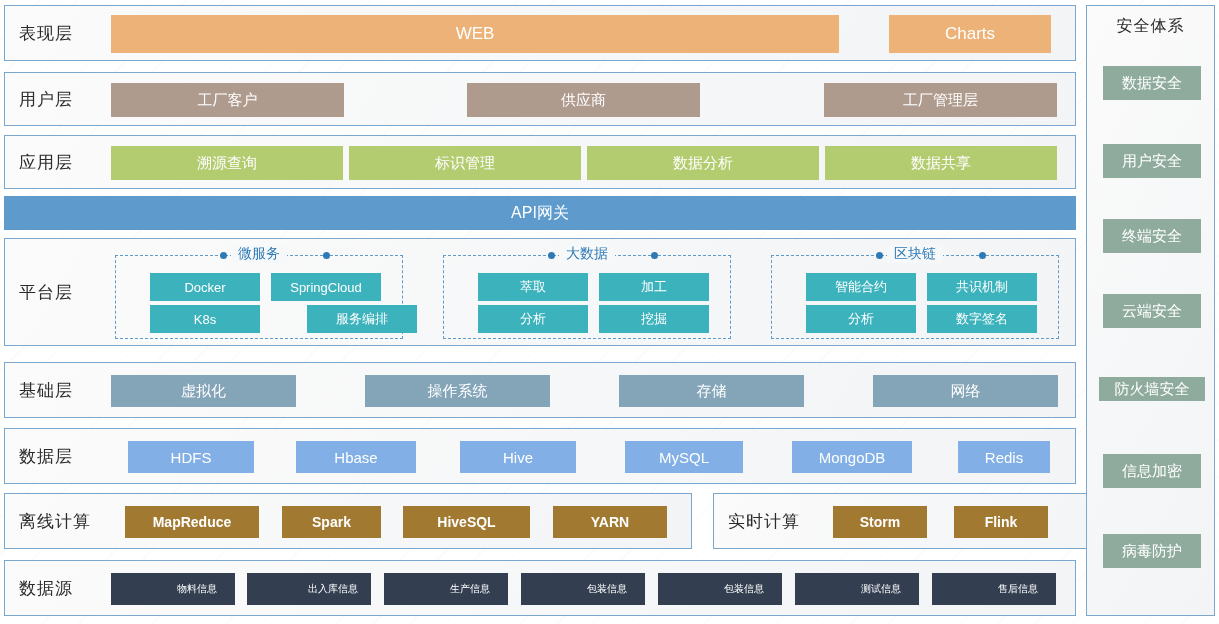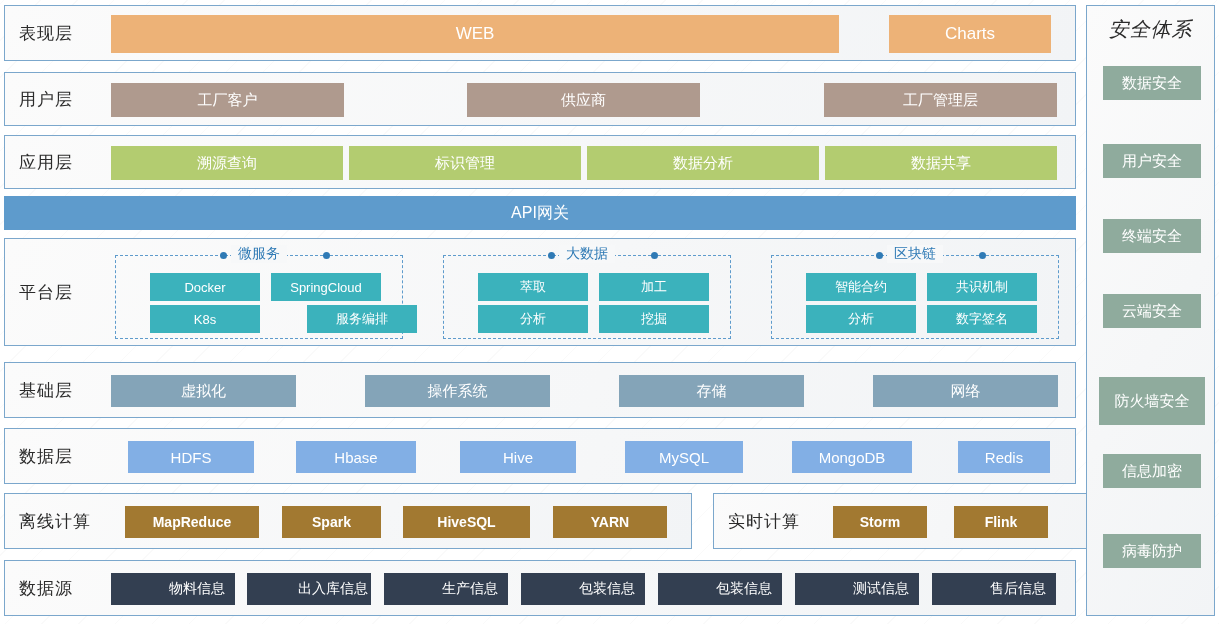--- a/index.html
+++ b/index.html
@@ -50,21 +50,21 @@
 
   
   .c-orange{background:#edb277;font-size:17px;}
   .c-taupe {background:#af9a8e;font-size:15px;}
   .c-green {background:#b3cc70;font-size:15px;}
   .c-blue  {background:#5e9bcc;font-size:16px;}
   .c-teal  {background:#3bb2bc;font-size:13px;}
   .c-slate {background:#84a4b8;font-size:15px;}
   .c-lblue {background:#82afe5;font-size:15px;}
   .c-gold  {background:#a27931;font-size:14px;font-weight:bold;}
-  .c-navy  {background:#333f51;font-size:14px;padding-left:48px;}
+  .c-navy  {background:#333f51;font-size:10px;padding-left:48px;}
   .c-sage  {background:#8fab9d;font-size:15px;}
 
   
   .group{
     position:absolute;
     border:1px dashed #5e9bcc;
     box-sizing:border-box;
   }
   .group-title{
     position:absolute;
@@ -79,24 +79,23 @@
     position:absolute;
     width:7px;height:7px;border-radius:50%;
     background:#2f7ab5;
     top:-4px;
   }
 
   .sec-title{
     position:absolute;
     left:0;right:0;
     text-align:center;
-    font-size:20px;
+    font-size:16px;
     color:#2b2b2b;
     letter-spacing:1px;
-    font-style:italic;
   }
 </style>
 </head>
 <body>
 
 <div class="bg-hatch"></div>
 <div id="stage">
 
   <div class="panel" style="left:4px;top:5px;width:1072px;height:56px;">
     <div class="row-label">表现层</div>
@@ -197,18 +196,18 @@
     <div class="chip c-navy" style="left:790px;top:12px;width:124px;height:32px;">测试信息</div>
     <div class="chip c-navy" style="left:927px;top:12px;width:124px;height:32px;">售后信息</div>
   </div>
 
   <div class="panel" style="left:1086px;top:5px;width:129px;height:611px;">
     <div class="sec-title" style="top:10px;">安全体系</div>
     <div class="chip c-sage" style="left:16px;top:60px;width:98px;height:34px;">数据安全</div>
     <div class="chip c-sage" style="left:16px;top:138px;width:98px;height:34px;">用户安全</div>
     <div class="chip c-sage" style="left:16px;top:213px;width:98px;height:34px;">终端安全</div>
     <div class="chip c-sage" style="left:16px;top:288px;width:98px;height:34px;">云端安全</div>
-    <div class="chip c-sage" style="left:12px;top:371px;width:106px;height:48px;text-align:right;">防火墙安全</div>
+    <div class="chip c-sage" style="left:12px;top:371px;width:106px;height:24px;text-align:right;">防火墙安全</div>
     <div class="chip c-sage" style="left:16px;top:448px;width:98px;height:34px;">信息加密</div>
     <div class="chip c-sage" style="left:16px;top:528px;width:98px;height:34px;">病毒防护</div>
   </div>
 
 </div>
 
 </body></html>

